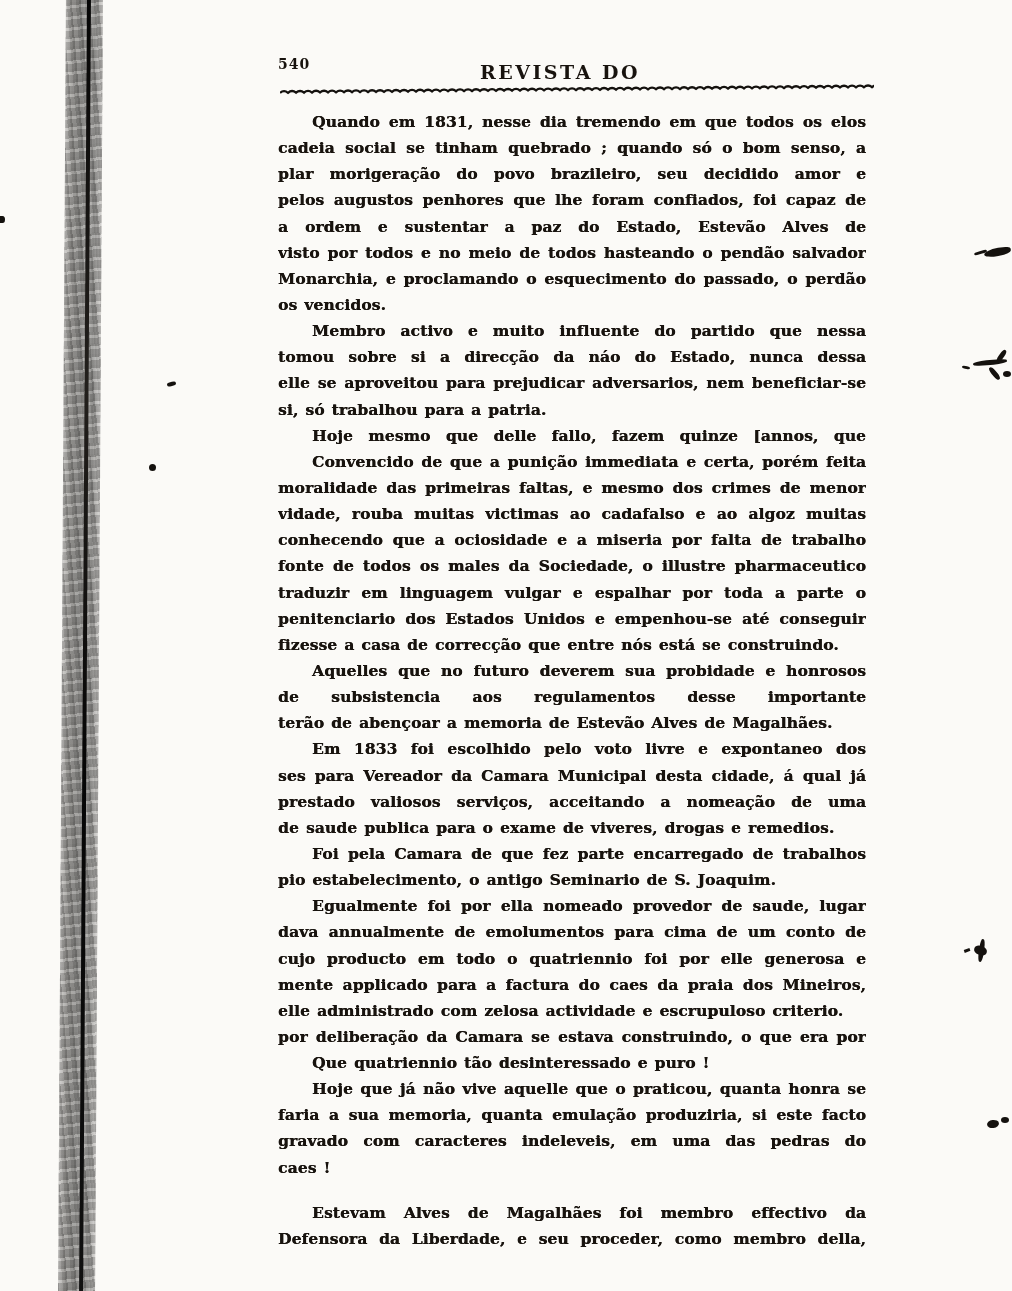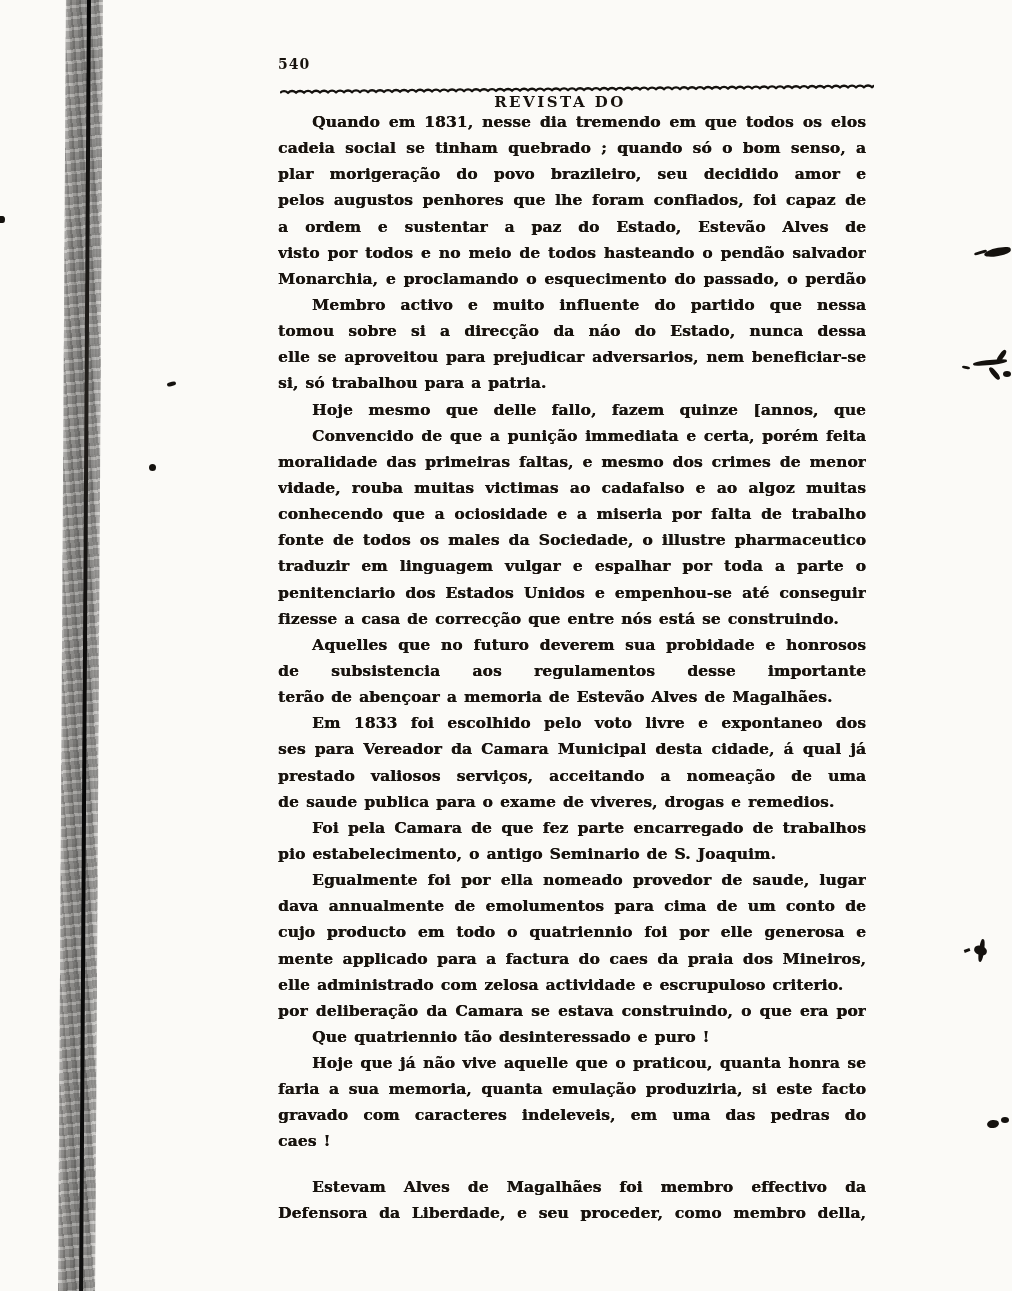--- a/index.html
+++ b/index.html
@@ -23,21 +23,21 @@
   }
   .gutter-line{
     position:absolute;left:87px;top:-8px;width:3.5px;height:1310px;
     transform:rotate(0.35deg);transform-origin:50% 0;
     background:linear-gradient(#050505,#23201d 30%,#050505 60%,#111);
   }
 
   
   .page-number{position:absolute;left:278px;top:56px;font-size:14px;font-weight:700;letter-spacing:1px;}
   .running-title{position:absolute;left:260px;top:61px;width:600px;text-align:center;
-    font-size:15px;font-weight:700;letter-spacing:2.5px;margin-top:32px;}
+    font-size:19px;font-weight:700;letter-spacing:2.5px;}
   .header-rule{position:absolute;left:280px;top:82px;width:594px;height:14px;transform:rotate(-0.55deg);}
   .header-rule svg{display:block;width:594px;height:14px;}
 
   
   .text-block{
     position:absolute;left:278px;top:109px;width:588px;
     font-size:15.5px;font-weight:700;
     text-shadow:0.35px 0 0 currentColor;
     letter-spacing:0.1px;word-spacing:1.5px;
   }
@@ -90,20 +90,21 @@
 
   <div class="text-block">
       <div class="para">
         <div class="line">Quando em 1831, nesse dia tremendo em que todos os elos da</div>
         <div class="line">cadeia social se tinham quebrado ; quando só o bom senso, a exem-</div>
         <div class="line">plar morigeração do povo brazileiro, seu decidido amor e idolatria</div>
         <div class="line">pelos augustos penhores que lhe foram confiados, foi capaz de manter</div>
         <div class="line">a ordem e sustentar a paz do Estado, Estevão Alves de Magalhães foi</div>
         <div class="line">visto por todos e no meio de todos hasteando o pendão salvador da</div>
         <div class="line">Monarchia, e proclamando o esquecimento do passado, o perdão para</div>
+        <div class="line end">os vencidos.</div>
       </div>
       <div class="para">
         <div class="line">Membro activo e muito influente do partido que nessa occasião</div>
         <div class="line">tomou sobre si a direcção da náo do Estado, nunca dessa influencia</div>
         <div class="line">elle se aproveitou para prejudicar adversarios, nem beneficiar-se a</div>
         <div class="line end">si, só trabalhou para a patria.</div>
       </div>
       <div class="para">
         <div class="line">Hoje mesmo que delle fallo, fazem quinze [annos, que importante</div>
       </div>

